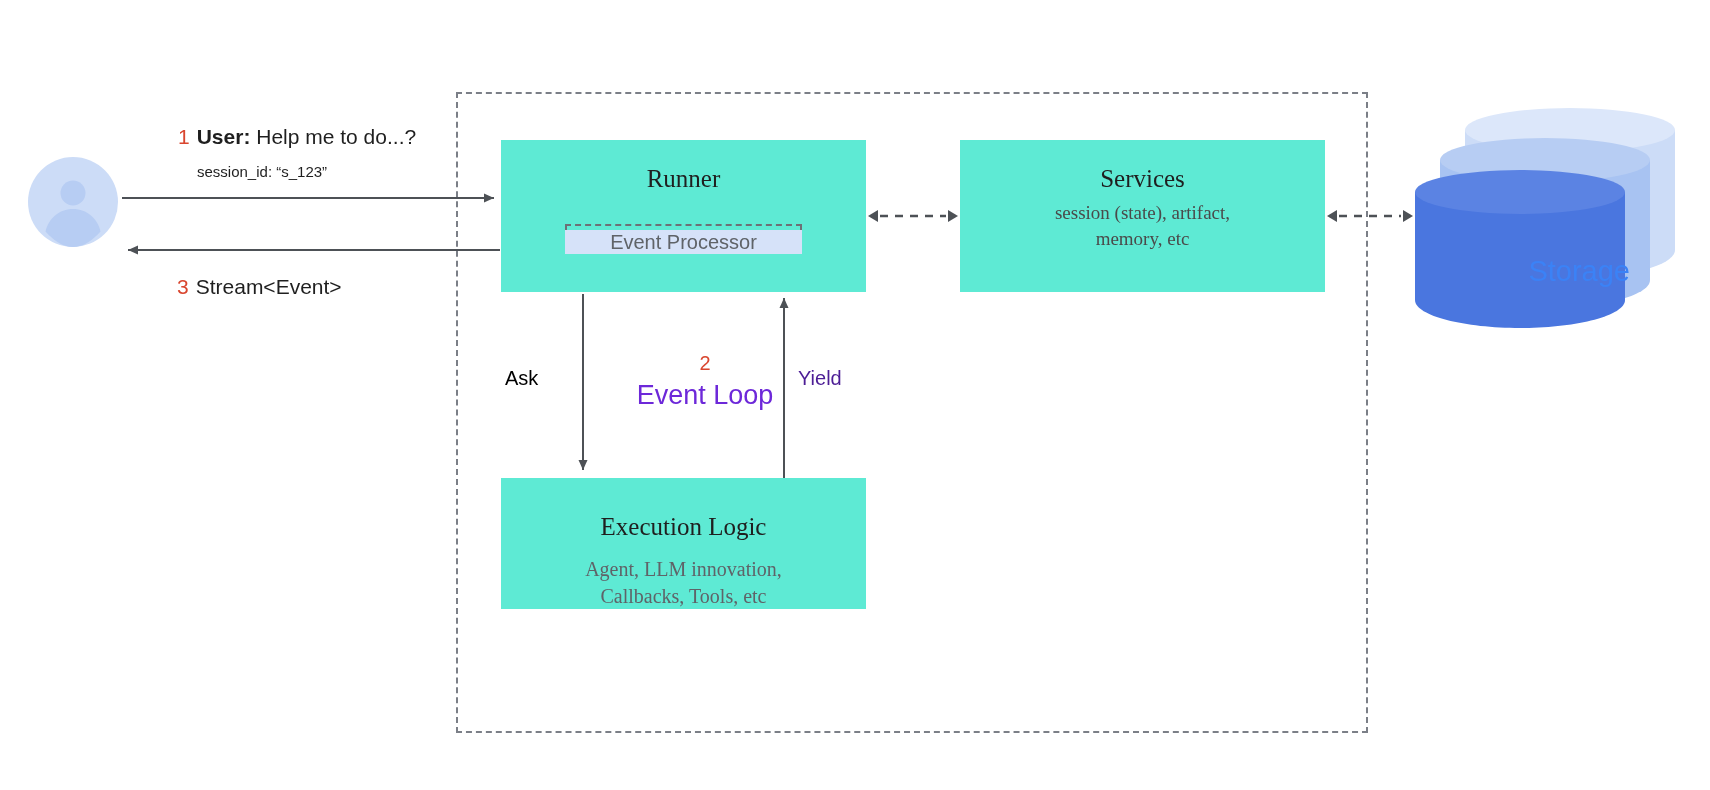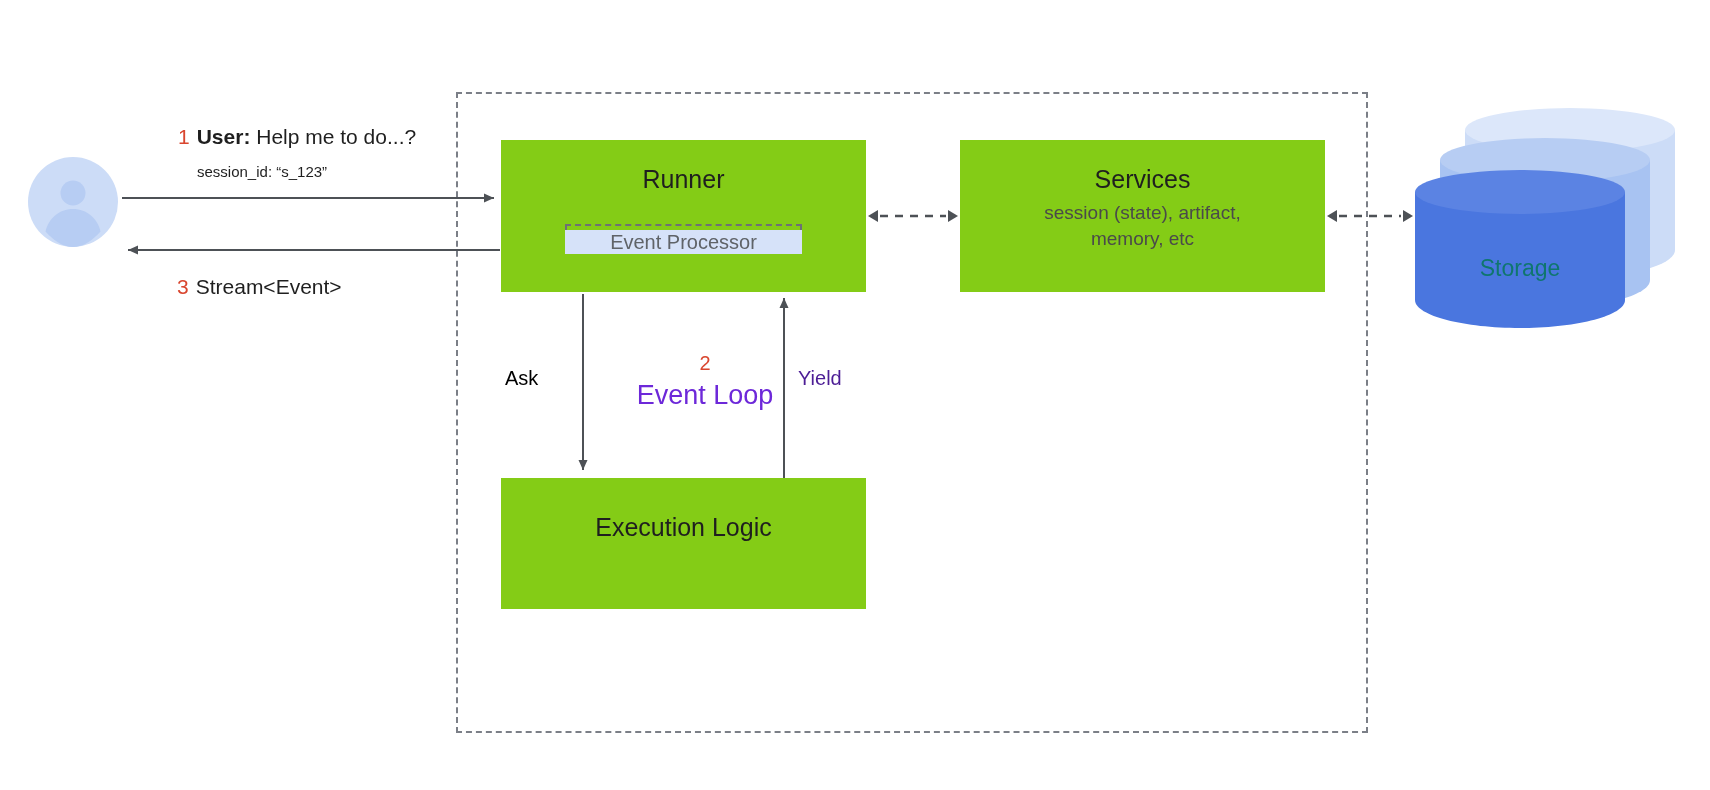--- a/index.html
+++ b/index.html
@@ -33,26 +33,27 @@
     left: 925px;
     top: 678px;
     font-size: 27px;
     color: #1f1f1f;
     white-space: nowrap;
     letter-spacing: .1px;
   }
 
   
   .blue-box {
-    background: #84cc16;
+    background: #5eead4;
     box-sizing: border-box;
     display: flex;
     flex-direction: column;
     align-items: center;
     justify-content: flex-start;
+    font-family: Liberation Serif, serif;
   }
   #runner-box {
     left: 501px; top: 140px; width: 365px; height: 152px;
     padding-top: 22px;
   }
   #services-box {
     left: 960px; top: 140px; width: 365px; height: 152px;
     padding-top: 22px;
   }
   #execution-box {
@@ -142,22 +143,22 @@
   }
   #yield-label {
     left: 798px; top: 367px;
     font-size: 20px; color: #4c1d95;
   }
 
   
   #storage-group { left: 1410px; top: 100px; width: 265px; height: 235px; }
   #storage-label {
     left: 1410px; top: 255px; width: 220px;
-    text-align: center;
-    font-size: 23px; color: #0f766e;
+    text-align: right;
+    font-size: 29px; color: #3b82f6;
     white-space: nowrap;
   }
 
   svg { display: block; overflow: visible; }
   #connectors { left: 0; top: 0; width: 1710px; height: 790px; pointer-events: none; }
 </style>
 </head>
 <body>
 
 <div id="stage">
@@ -232,20 +233,22 @@
   <div class="abs" id="event-processor-label">Event Processor</div>
 
   <div class="abs blue-box" id="services-box">
     <div class="box-title">Services</div>
     <div class="box-sub">session (state), artifact,
 memory, etc</div>
   </div>
 
   <div class="abs blue-box" id="execution-box">
     <div class="box-title">Execution Logic</div>
+    <div class="box-sub" id="execution-sub">Agent, LLM innovation,
+Callbacks, Tools, etc</div>
   </div>
 
   <div class="abs" id="event-loop-num">2</div>
   <div class="abs" id="event-loop-label">Event Loop</div>
   <div class="abs" id="ask-label">Ask</div>
   <div class="abs" id="yield-label">Yield</div>
 
   <svg class="abs" id="storage-group" viewBox="0 0 265 235" width="265" height="235">
 
     <g opacity="1">

